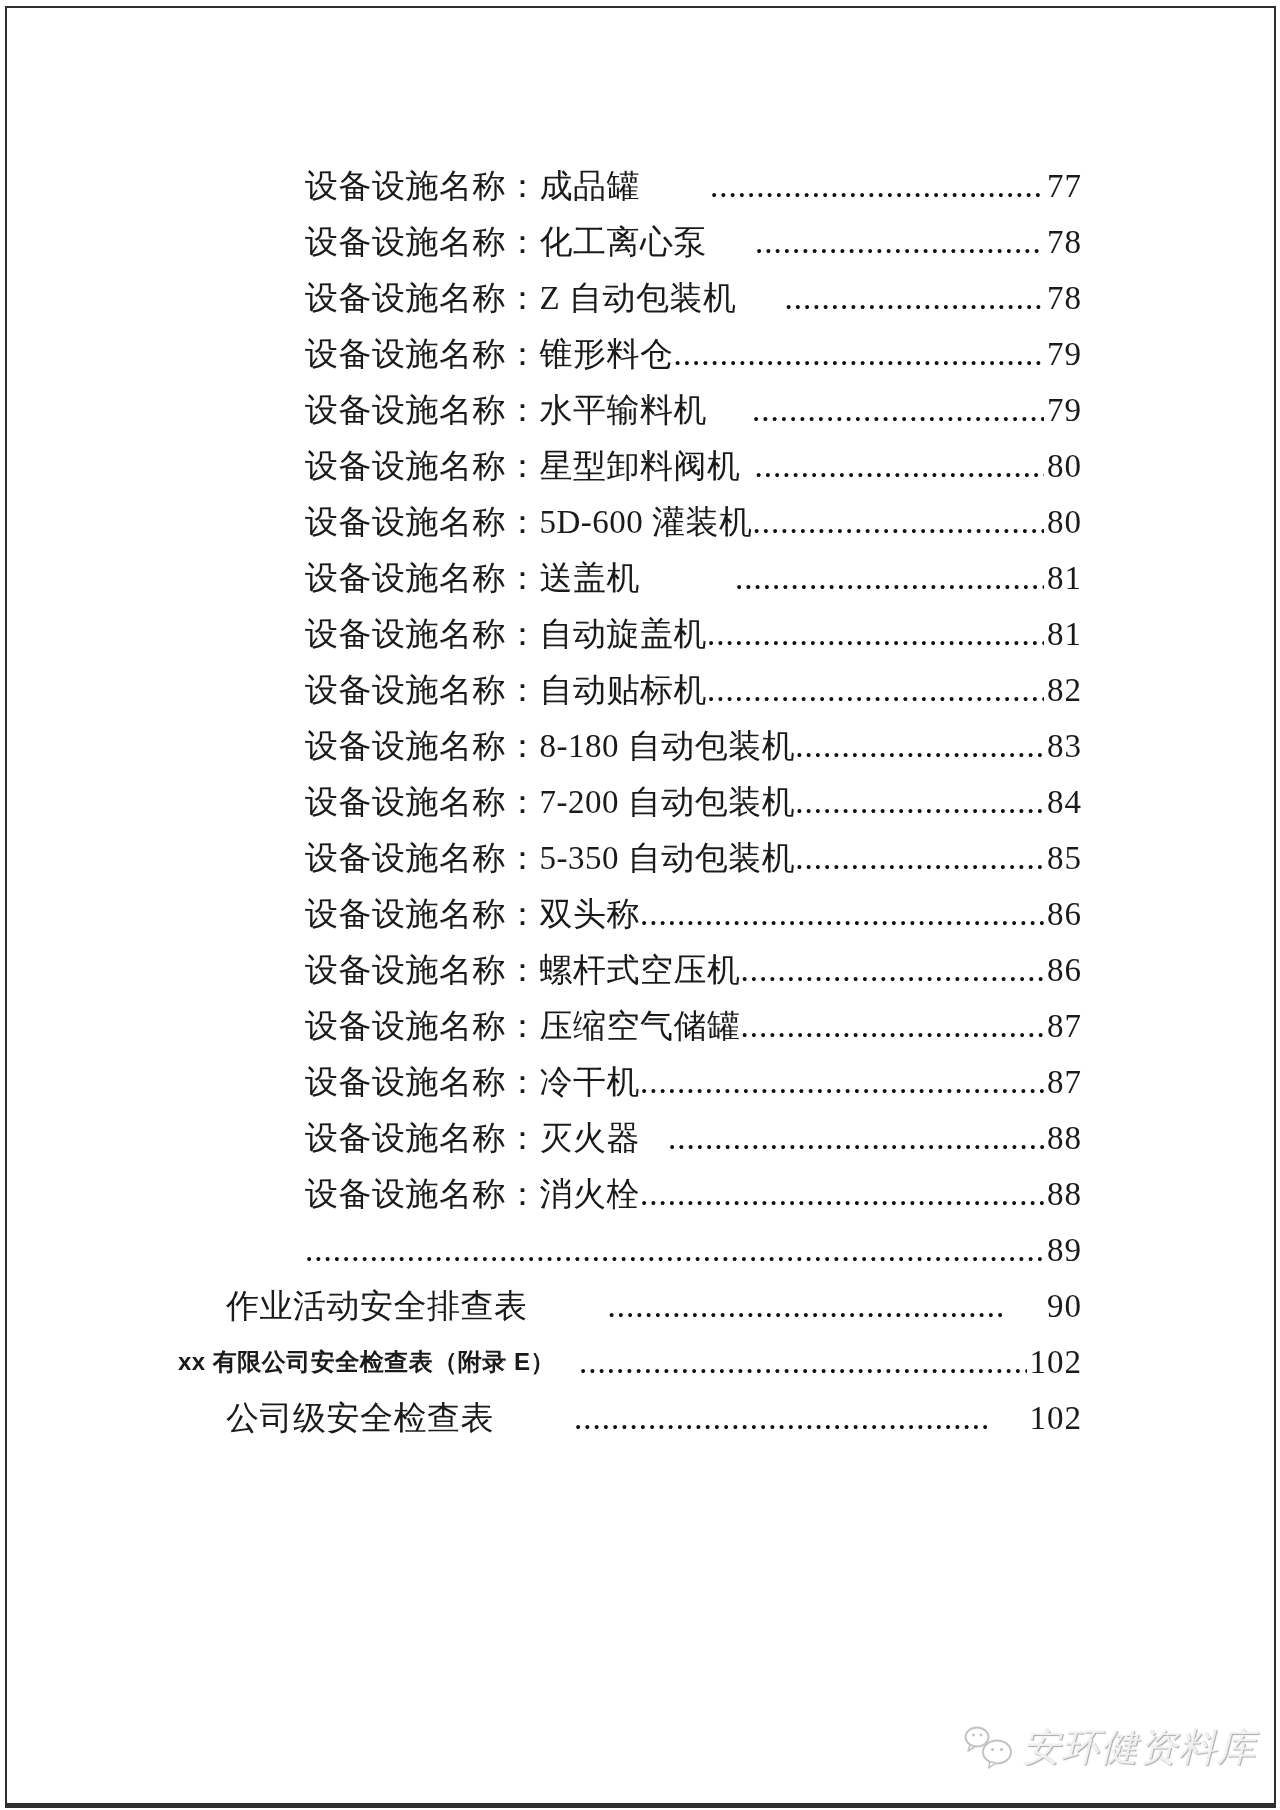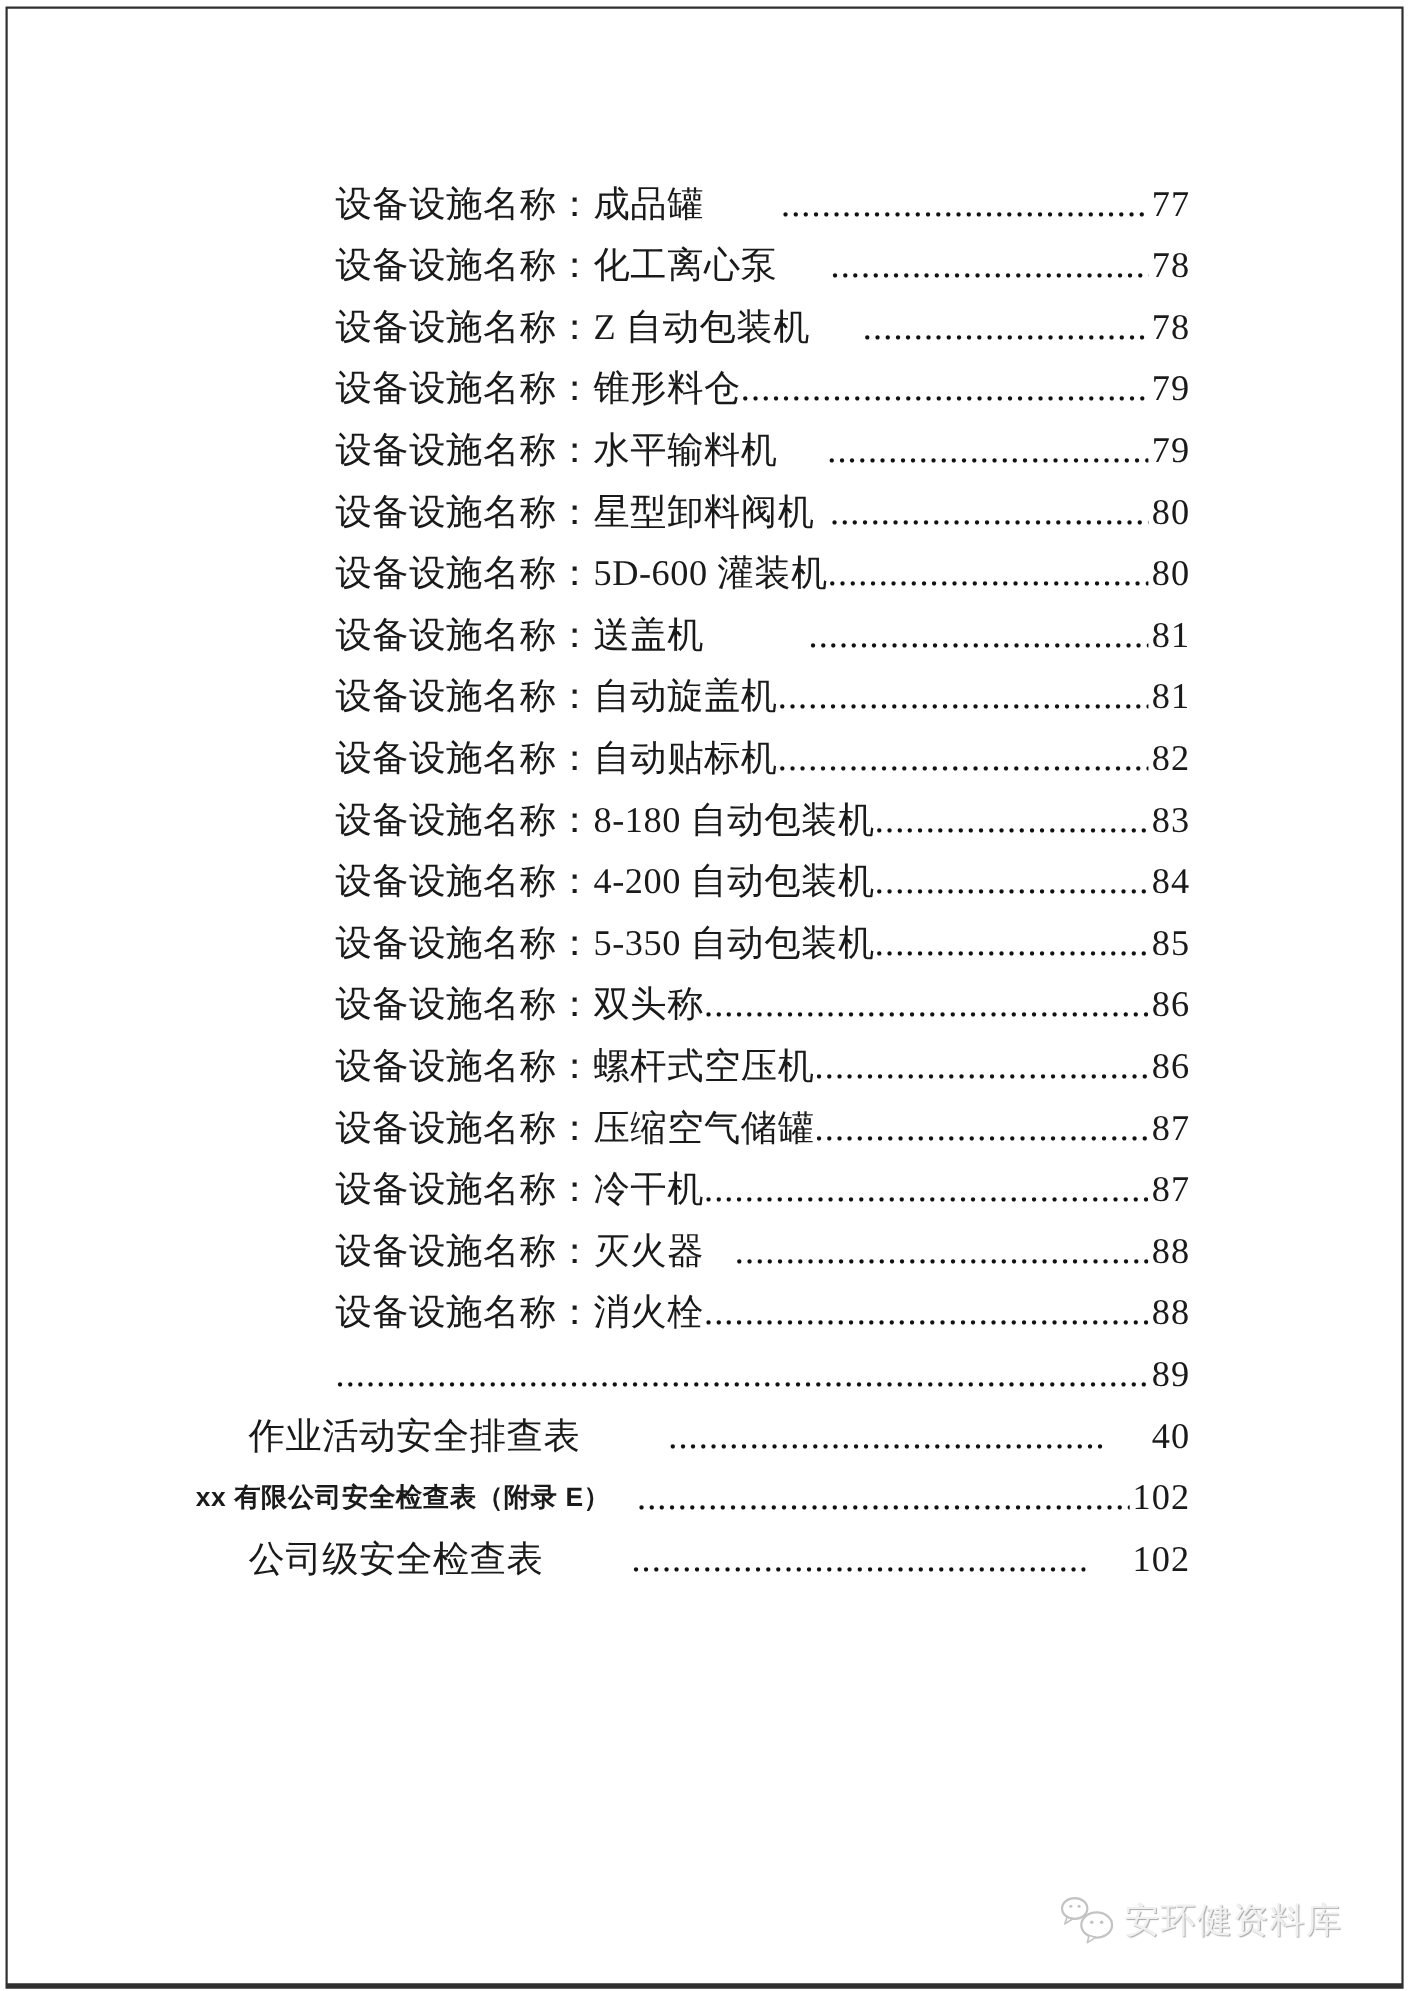--- a/index.html
+++ b/index.html
@@ -68,25 +68,26 @@
   .watermark {
     position: absolute;
     left: 962px;
     top: 1722px;
     display: flex;
     align-items: center;
     gap: 6px;
   }
   .watermark-label {
     font-family: "Liberation Sans", "DejaVu Sans", sans-serif;
-    font-size: 32px;
+    font-size: 38px;
     letter-spacing: 1px;
     color: #f0f0f0;
     text-shadow: 1px 1px 1px #a8a8a8, -1px -1px 0 #ffffff;
     white-space: nowrap;
+    font-style: italic;
   }
   .wechat-icon { display: block; }
 </style>
 </head>
 <body>
 
 <div class="page">
   <div class="page-border"></div>
 
   <div class="toc">
@@ -150,21 +151,21 @@
     <span class="toc-dots">............................................................................................................................................................................................................................</span>
     <span class="toc-page">82</span>
   </div>
       <div class="toc-row level-3">
     <span class="toc-text">设备设施名称：8-180 自动包装机</span>
     <span class="toc-gap" style="width: 0px;"></span>
     <span class="toc-dots">............................................................................................................................................................................................................................</span>
     <span class="toc-page">83</span>
   </div>
       <div class="toc-row level-3">
-    <span class="toc-text">设备设施名称：4-200 自动包装机</span>
+    <span class="toc-text">设备设施名称：7-200 自动包装机</span>
     <span class="toc-gap" style="width: 0px;"></span>
     <span class="toc-dots">............................................................................................................................................................................................................................</span>
     <span class="toc-page">84</span>
   </div>
       <div class="toc-row level-3">
     <span class="toc-text">设备设施名称：5-350 自动包装机</span>
     <span class="toc-gap" style="width: 0px;"></span>
     <span class="toc-dots">............................................................................................................................................................................................................................</span>
     <span class="toc-page">85</span>
   </div>
@@ -206,21 +207,21 @@
   </div>
       <div class="toc-row level-3">
     <span class="toc-gap" style="width: 0px;"></span>
     <span class="toc-dots">............................................................................................................................................................................................................................</span>
     <span class="toc-page">89</span>
   </div>
       <div class="toc-row level-2">
     <span class="toc-text">作业活动安全排查表</span>
     <span class="toc-gap" style="width: 0px;"></span>
     <span class="toc-dots">............................................................................................................................................................................................................................</span>
-    <span class="toc-page">40</span>
+    <span class="toc-page">90</span>
   </div>
       <div class="toc-row level-1 bold">
     <span class="toc-text">xx 有限公司安全检查表（附录 E）</span>
     <span class="toc-gap" style="width: 24px;"></span>
     <span class="toc-dots">............................................................................................................................................................................................................................</span>
     <span class="toc-page">102</span>
   </div>
       <div class="toc-row level-2">
     <span class="toc-text">公司级安全检查表</span>
     <span class="toc-gap" style="width: 0px;"></span>

